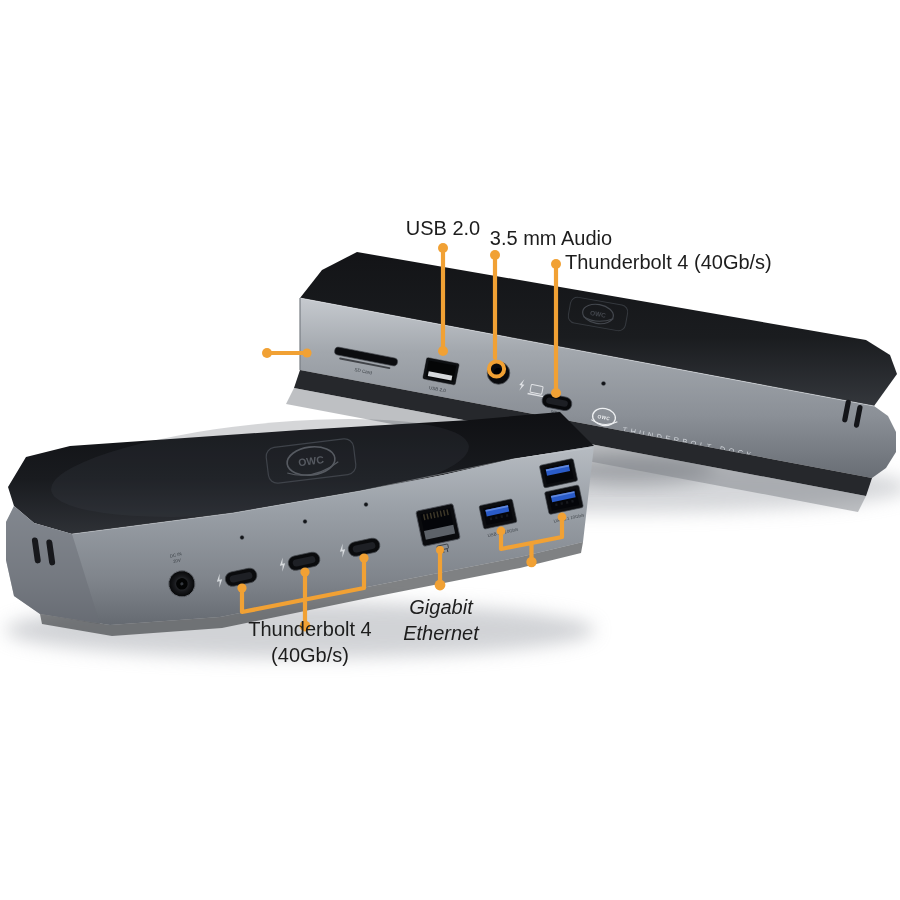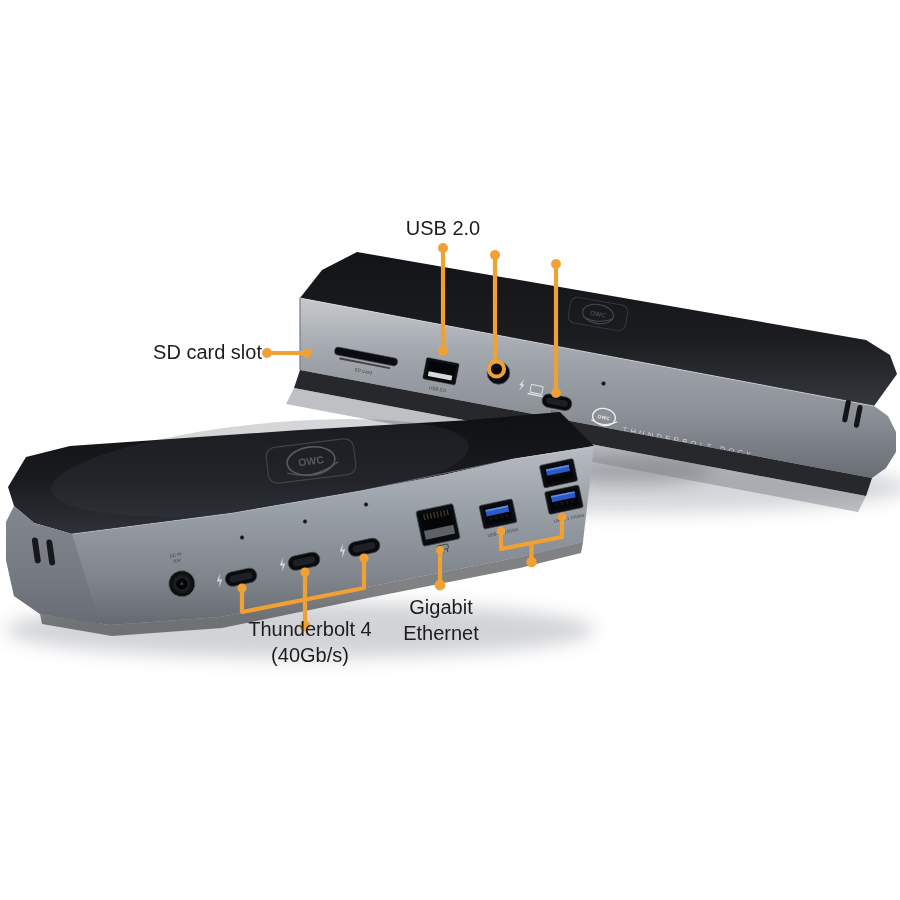--- a/index.html
+++ b/index.html
@@ -249,25 +249,26 @@
         <circle cx="364" cy="558" r="4.6"></circle>
         <circle cx="305" cy="626" r="5.4"></circle>
     <circle cx="440" cy="550" r="4"></circle>
         <circle cx="440" cy="585" r="5.4"></circle>
     <circle cx="501" cy="531" r="4.4"></circle>
         <circle cx="562" cy="517" r="4.4"></circle>
         <circle cx="531.5" cy="562" r="5.2"></circle>
   </g>
 </svg>
 
-<div class="lbl" style="left:120px;top:340px;width:142px;text-align:right;">SD card slot</div>
 <div class="lbl" style="left:383px;top:216px;width:120px;text-align:center;">USB 2.0</div>
+<div class="lbl" style="left:478px;top:226px;width:146px;text-align:center;">3.5 mm Audio</div>
+<div class="lbl" style="left:565px;top:250px;width:220px;">Thunderbolt 4 (40Gb/s)</div>
 
 <div class="lbl two" style="left:212px;top:616px;width:196px;">
   <div>Thunderbolt 4</div>
   <div>(40Gb/s)</div>
 </div>
-<div class="lbl two" style="left:383px;top:594px;width:116px;">
+<div class="lbl two" style="left:383px;top:594px;width:116px;font-style:italic;">
   <div>Gigabit</div>
   <div>Ethernet</div>
 </div>
 
 </div>
 
 </body></html>

